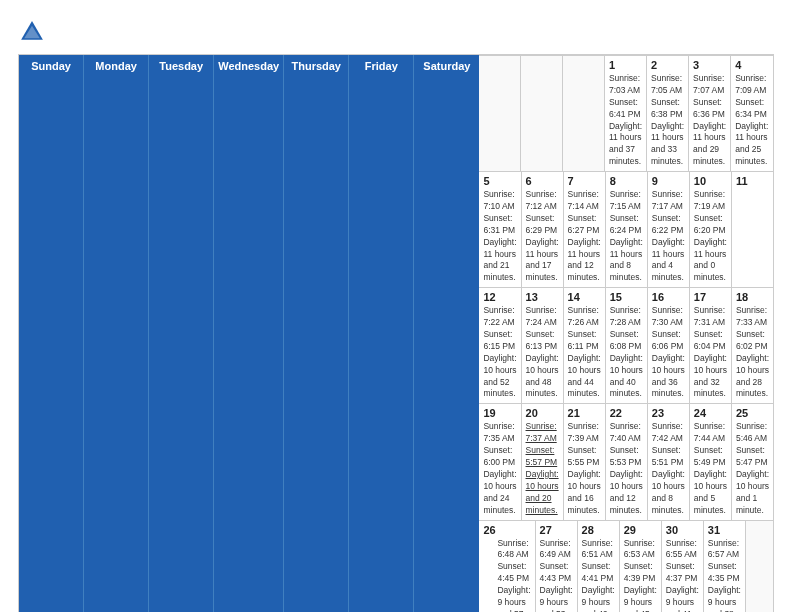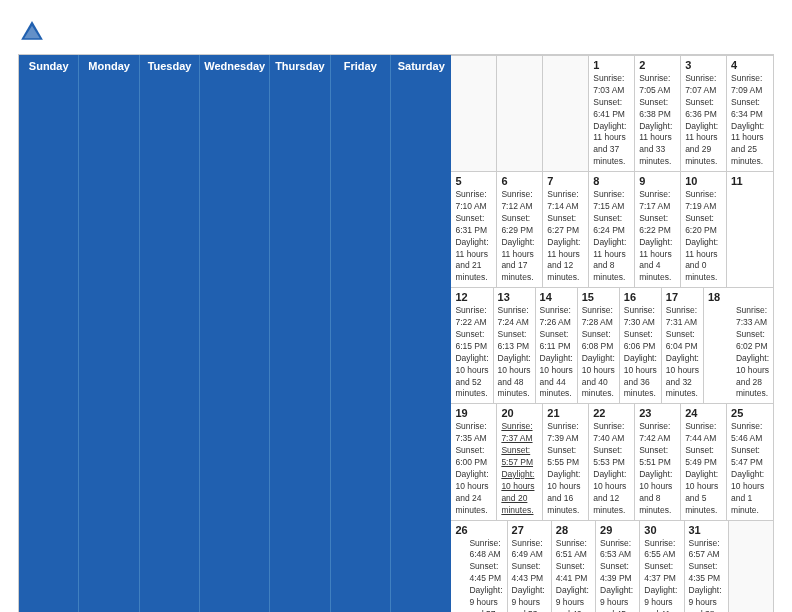--- a/index.html
+++ b/index.html
@@ -246,21 +246,21 @@
 Daylight: 10 hours and 36 minutes.</div>
           </div>
           <div class="cal-cell">
             <div class="cell-day">17</div>
             <div class="cell-info" style="white-space: pre-line;">Sunrise: 7:31 AM
 Sunset: 6:04 PM
 Daylight: 10 hours and 32 minutes.</div>
           </div>
           <div class="cal-cell">
             <div class="cell-day">18</div>
-            <div class="cell-info" style="white-space: pre-line; margin-left: 28px;">Sunrise: 7:33 AM
+            <div class="cell-info" style="white-space: pre-line;">Sunrise: 7:33 AM
 Sunset: 6:02 PM
 Daylight: 10 hours and 28 minutes.</div>
           </div>
         </div>
         <div class="cal-row">
           <div class="cal-cell">
             <div class="cell-day">19</div>
             <div class="cell-info" style="white-space: pre-line;">Sunrise: 7:35 AM
 Sunset: 6:00 PM
 Daylight: 10 hours and 24 minutes.</div>

